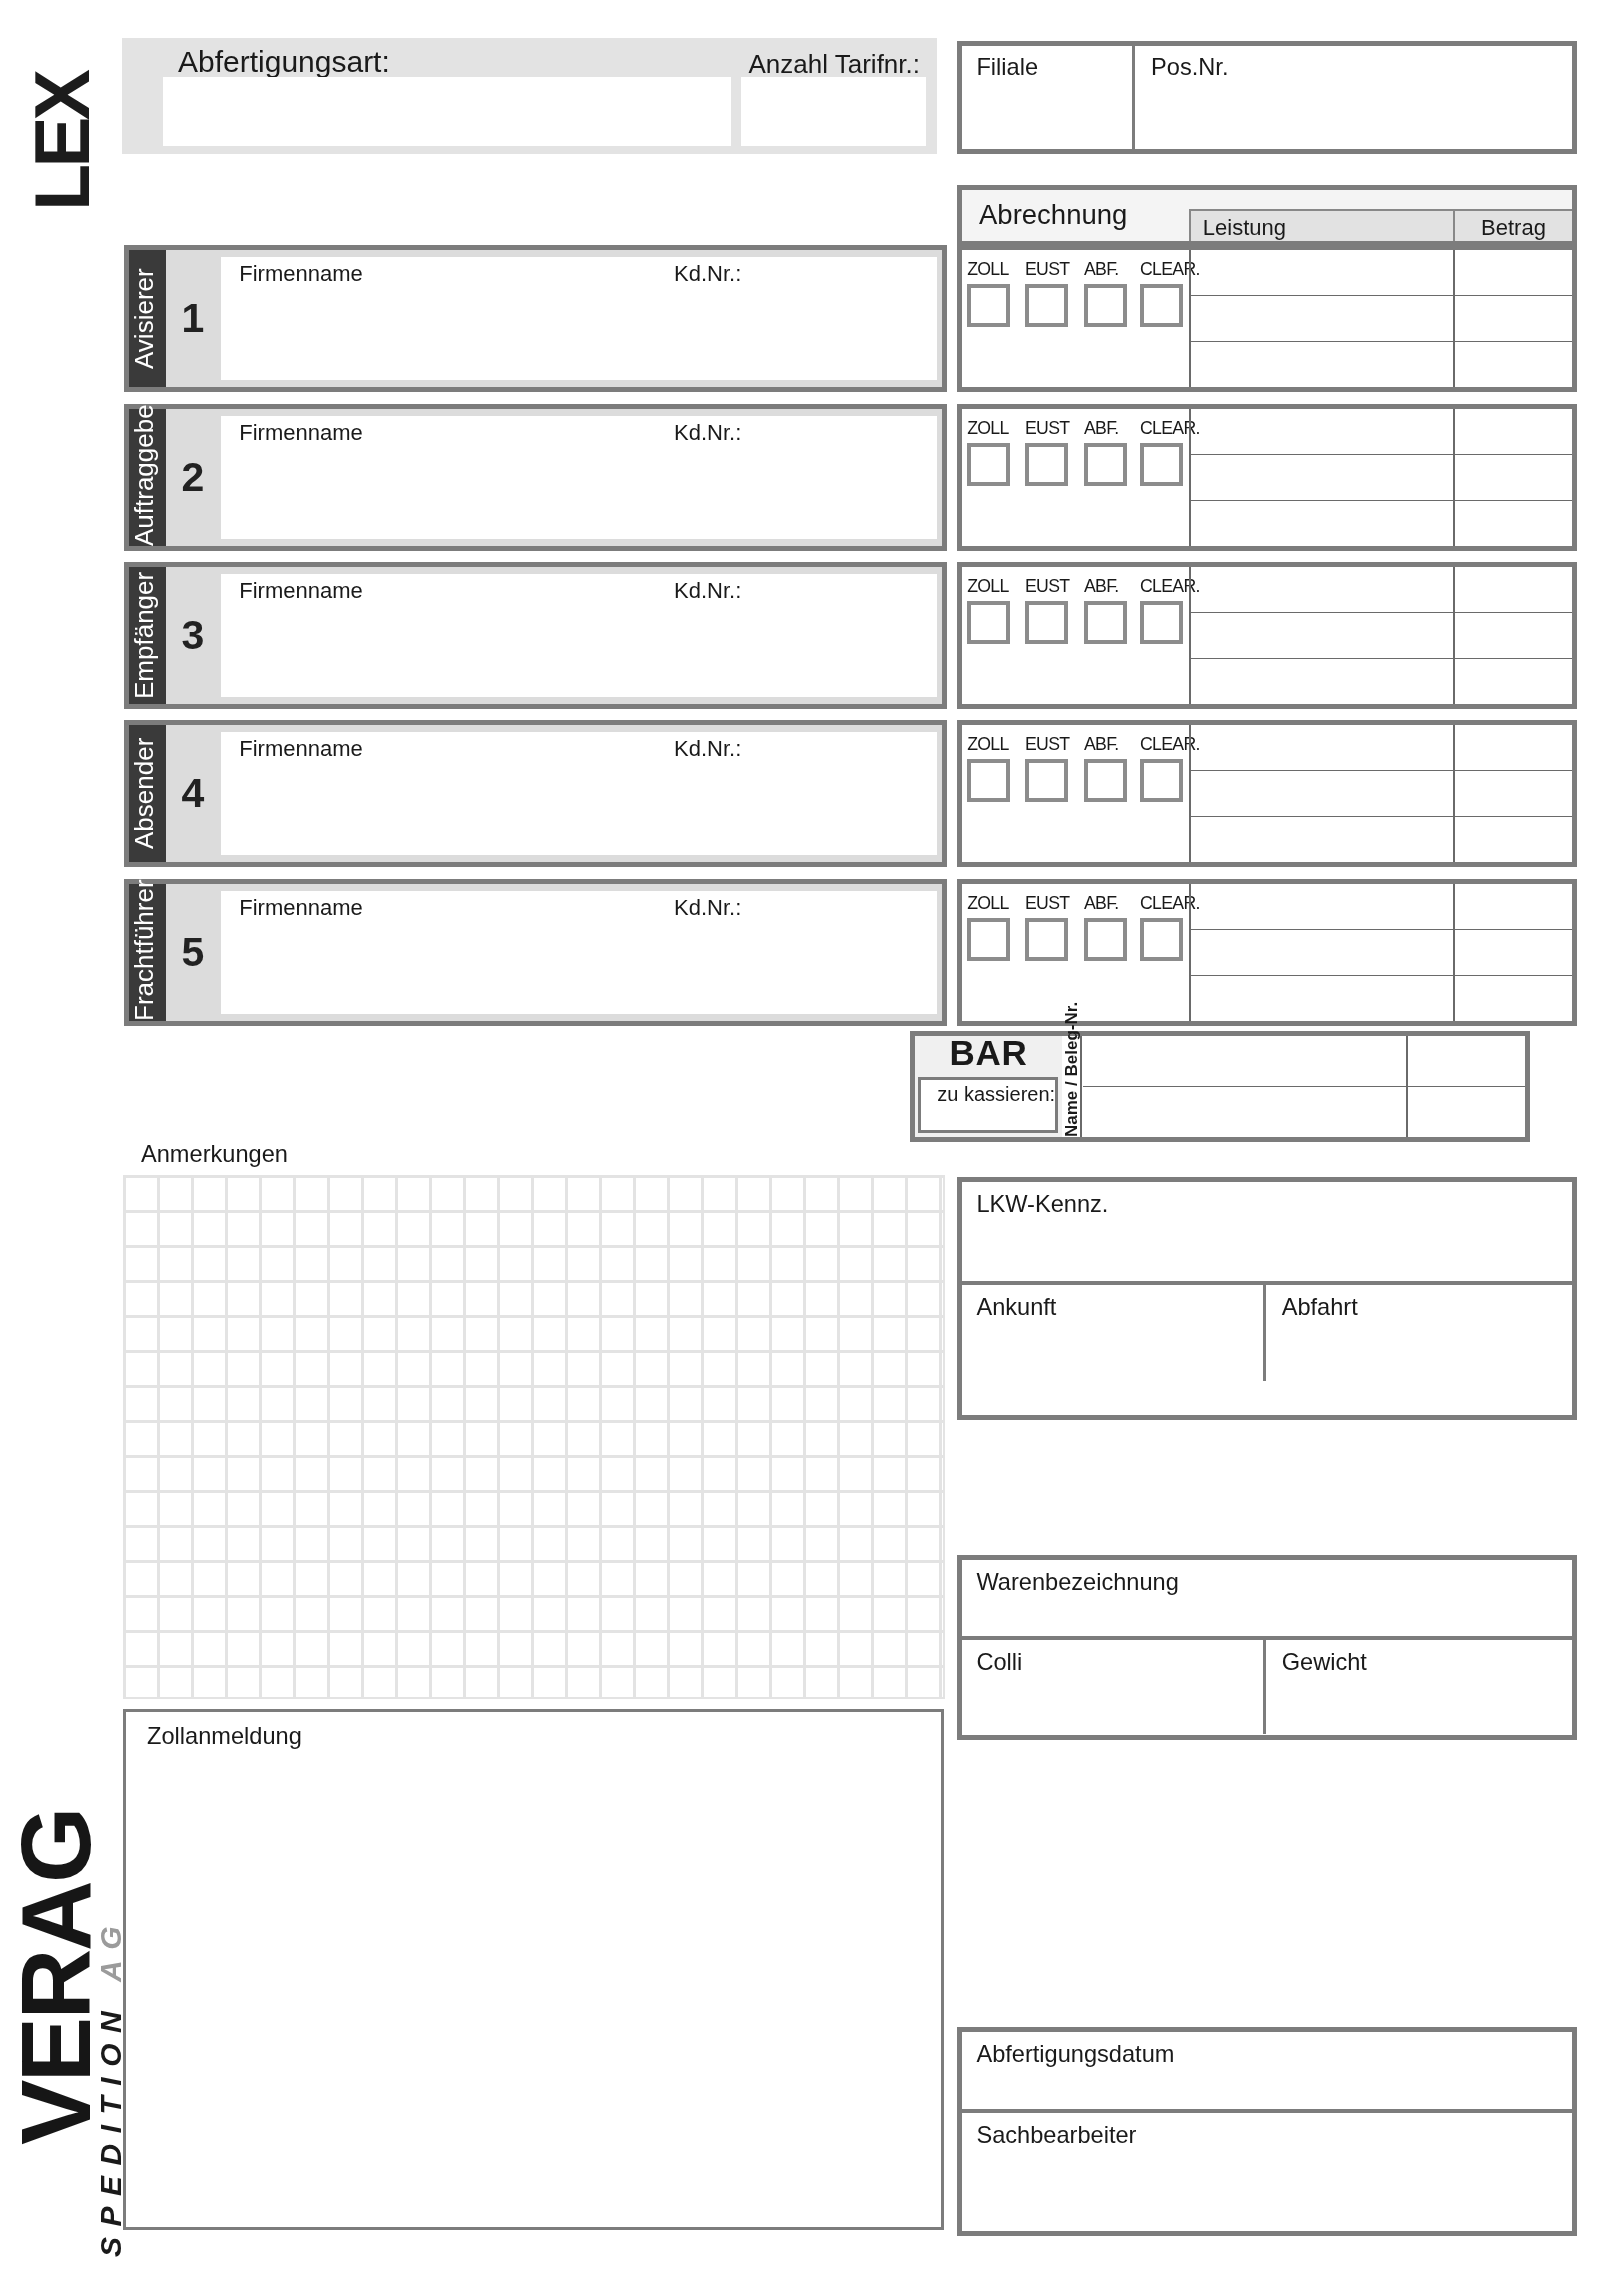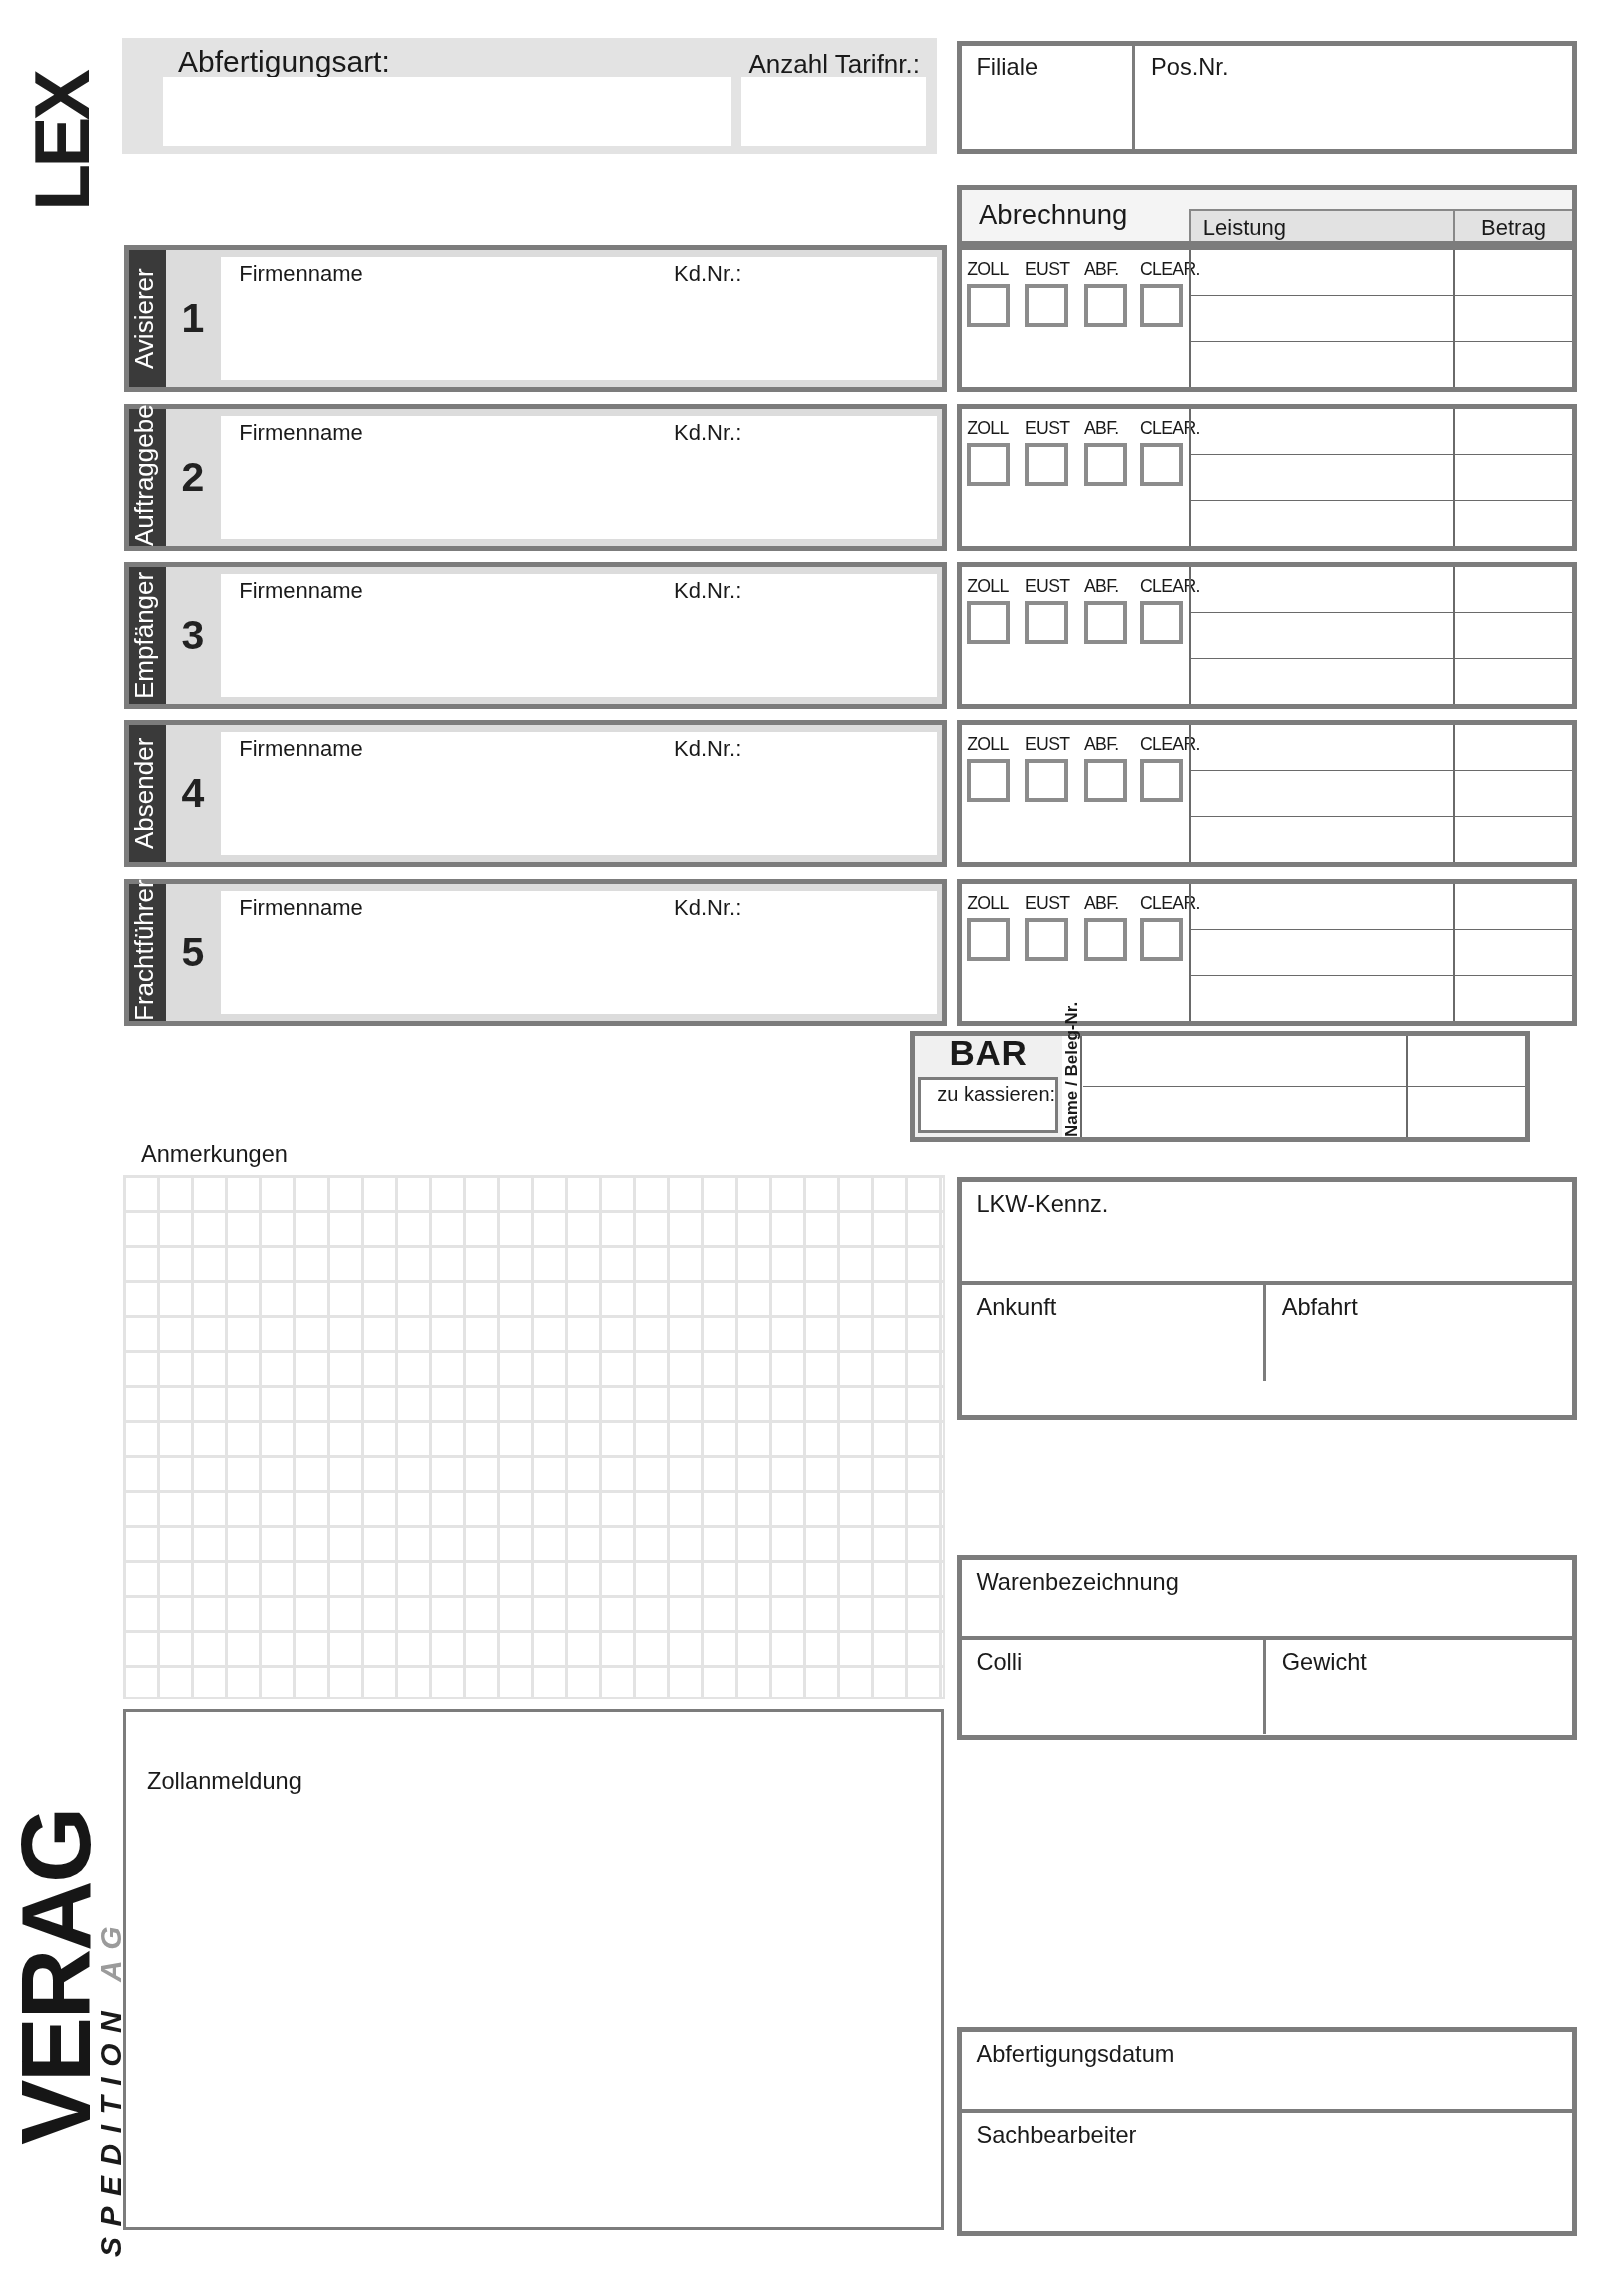--- a/index.html
+++ b/index.html
@@ -71,21 +71,21 @@
 
   
   .dbox{left:957px;width:620px;border:5.2px solid #7c7c7c;background:#fff;}
   .drow1{border-bottom:4.6px solid #7c7c7c;position:relative;}
   .dlabel{padding:9.2px 0 0 14.4px;font-size:23.6px;}
   .drow2{position:relative;display:flex;}
   .dcell-l{width:304px;border-right:3.3px solid #7c7c7c;padding:9.2px 0 0 14.4px;font-size:23.6px;box-sizing:border-box;}
   .dcell-r{flex:1;padding:9.2px 0 0 15.7px;font-size:23.6px;}
 
   .zoll-box{left:123px;top:1709px;width:821px;height:521px;border:3.9px solid #7c7c7c;background:#fff;}
-  .zoll-label{left:21px;top:10.5px;font-size:23.6px;margin-top:45px;}
+  .zoll-label{left:21px;top:10.5px;font-size:23.6px;}
 
   
   .verag{left:6.5px;top:1698px;width:99px;height:559px;font-size:98px;font-weight:900;letter-spacing:-2.6px;color:#161616;text-align:center;line-height:99px;}
   .sped{left:90px;top:1688px;width:41px;height:569px;font-size:30px;font-weight:700;font-style:italic;letter-spacing:10.5px;line-height:41px;}
   .sped .ag{color:#9b9b9b;}
 </style>
 </head>
 <body>
 
 <div class="abs lex vert">LEX</div>

